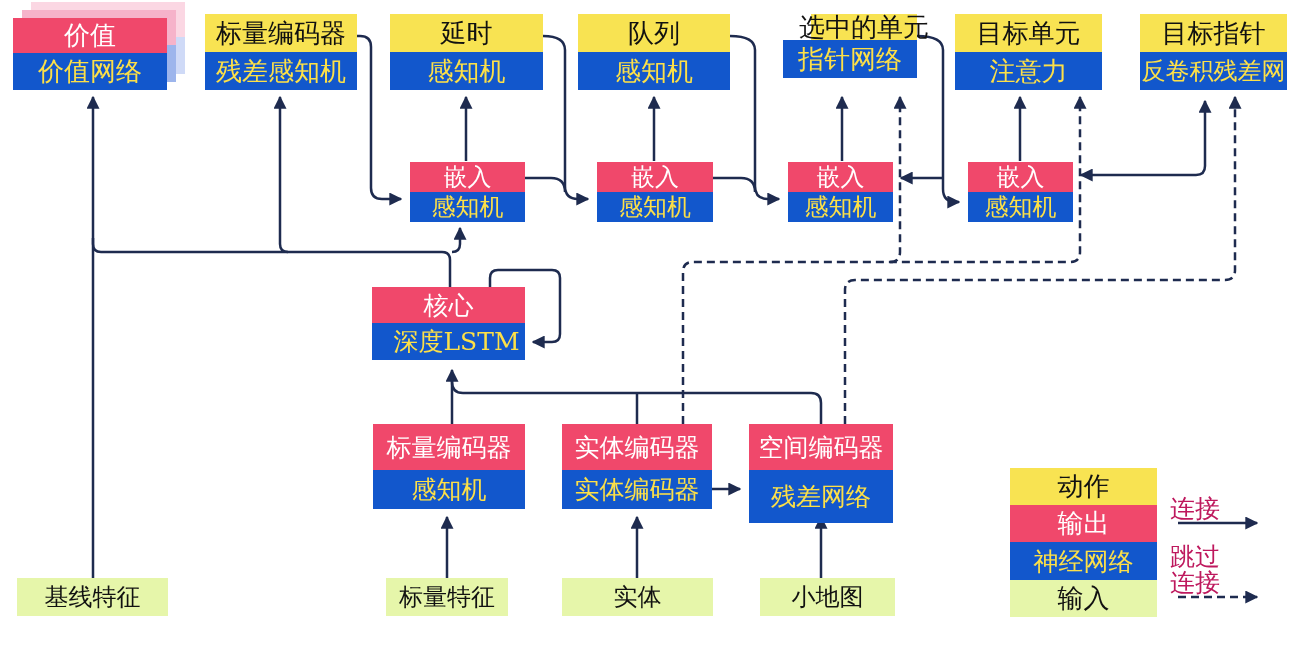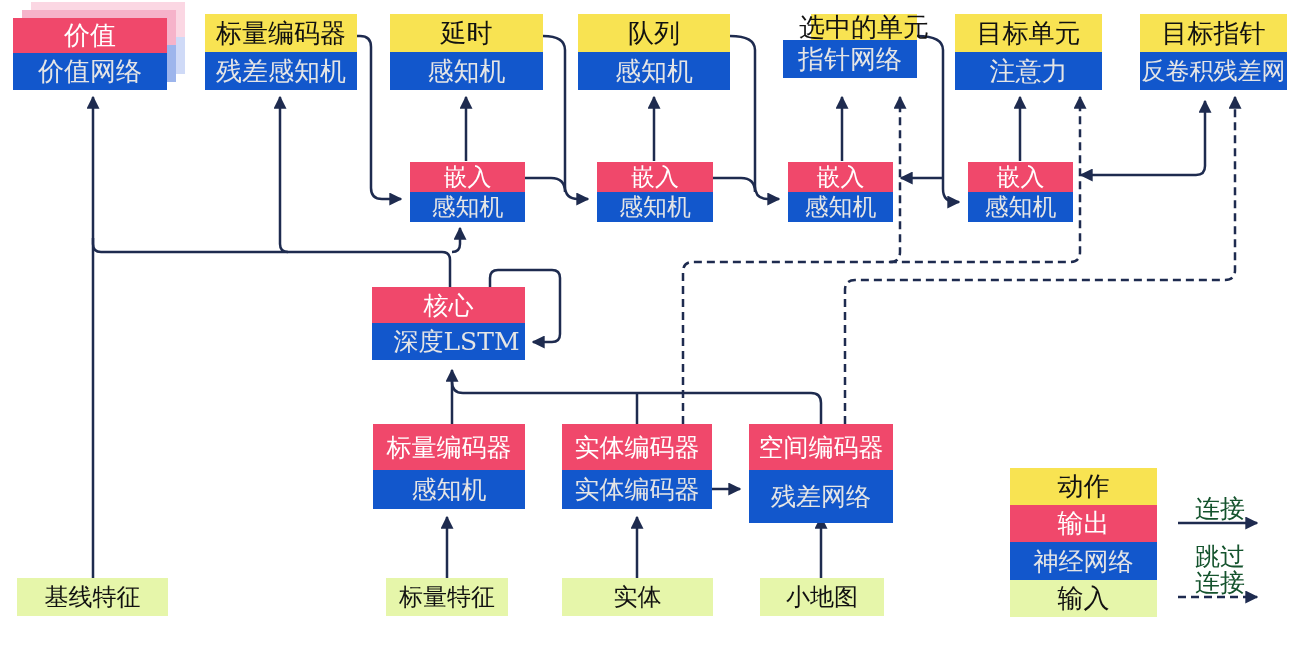--- a/index.html
+++ b/index.html
@@ -2,27 +2,27 @@
 <html><head>
 <meta charset="utf-8">
 <style>
   html,body{margin:0;padding:0;background:#fff;}
   #stage{position:relative;width:1301px;height:662px;background:#fff;overflow:hidden;
          font-family:"DejaVu Serif","Liberation Serif",serif;}
   .node{position:absolute;display:flex;flex-direction:column;}
   .bd{display:flex;align-items:center;justify-content:center;white-space:nowrap;}
   .yellow{background:#f8e352;color:#111;}
   .red{background:#f0486b;color:#fff;}
-  .blue{background:#1257cc;color:#e5e5e5;}
+  .blue{background:#1257cc;color:#fde047;}
   .green{background:#e6f6aa;color:#111;}
   .f26{font-size:26px;} .f24{font-size:24px;} .f25{font-size:25px;text-align:center;}
   .sheet{position:absolute;display:flex;flex-direction:column;}
   .sheet div{flex:none;}
   svg{position:absolute;left:0;top:0;}
-  .lbl{position:absolute;color:#14532d;font-size:25px;text-align:center;white-space:nowrap;}
+  .lbl{position:absolute;color:#be185d;font-size:25px;white-space:nowrap;}
 </style>
 </head>
 <body>
 
 <div id="stage">
 
   <svg width="1301" height="662" viewBox="0 0 1301 662">
     <defs>
       <marker id="ah" viewBox="0 0 10 10" refX="9" refY="5" markerWidth="5.2" markerHeight="5.2" orient="auto-start-reverse">
         <path d="M0,0 L10,5 L0,10 z" fill="#1e2b4f"></path>
@@ -134,21 +134,21 @@
     <div class="bd blue f25" style="height:39px;">实体编码器</div>
   </div>
   <div class="node" style="left:749px;top:424px;width:144px;">
     <div class="bd red f25" style="height:46px;">空间编码器</div>
     <div class="bd blue f25" style="height:53px;">残差网络</div>
   </div>
 
   <div class="bd green f24" style="position:absolute;left:17px;top:578px;width:151px;height:38px;">基线特征</div>
   <div class="bd green f24" style="position:absolute;left:386px;top:578px;width:122px;height:38px;">标量特征</div>
   <div class="bd green f24" style="position:absolute;left:562px;top:578px;width:151px;height:38px;">实体</div>
-  <div class="bd green f24" style="position:absolute;left:760px;top:578px;width:124px;height:38px;">小地图</div>
+  <div class="bd green f24" style="position:absolute;left:760px;top:578px;width:135px;height:38px;">小地图</div>
 
   <div class="node" style="left:1010px;top:468px;width:147px;">
     <div class="bd yellow f26" style="height:37px;">动作</div>
     <div class="bd red f26" style="height:37px;">输出</div>
     <div class="bd blue f25" style="height:38px;">神经网络</div>
     <div class="bd green f26" style="height:37px;">输入</div>
   </div>
   <div class="lbl" style="left:1170px;top:492px;width:100px;">连接</div>
   <div class="lbl" style="left:1170px;top:540px;width:100px;">跳过</div>
   <div class="lbl" style="left:1170px;top:566px;width:100px;">连接</div>

